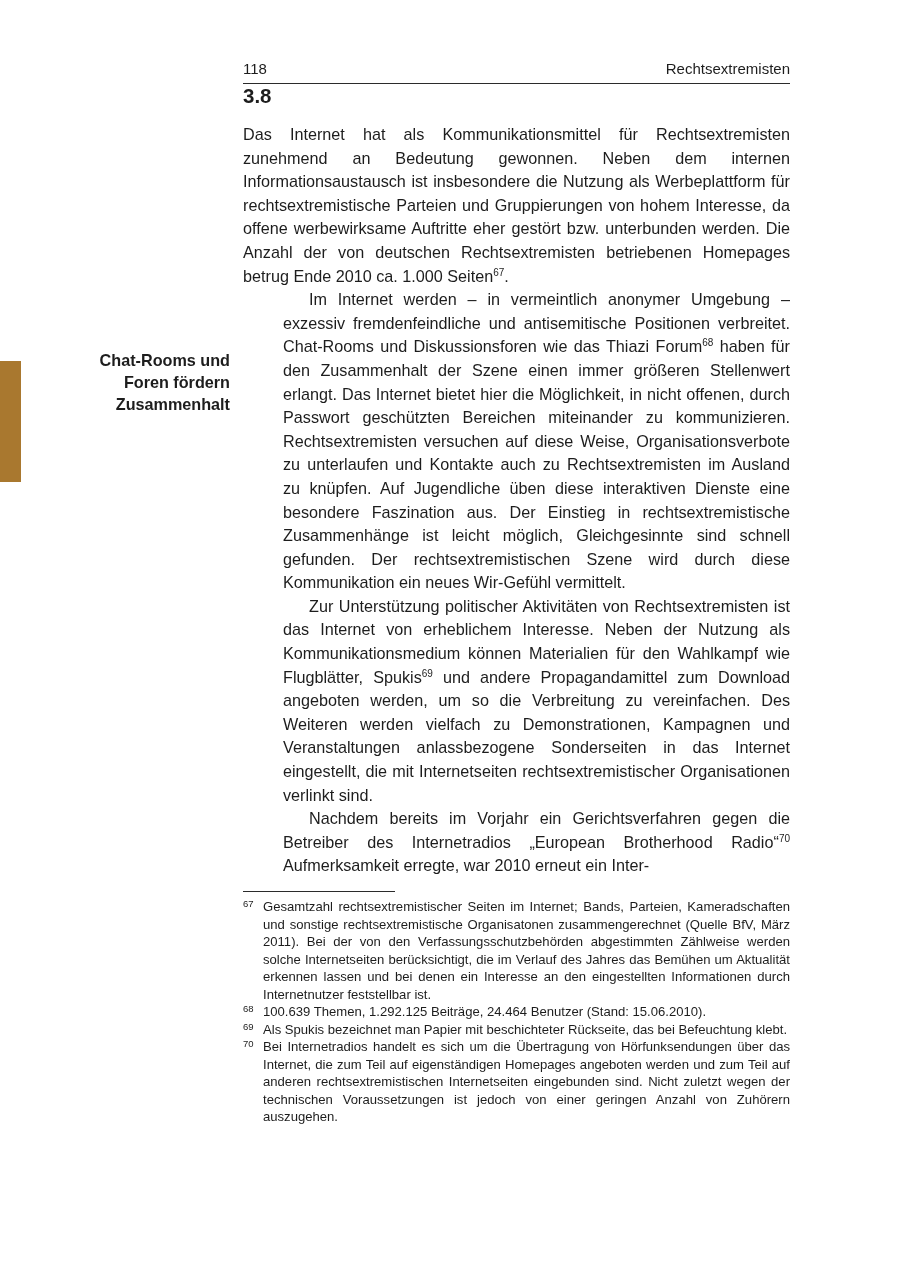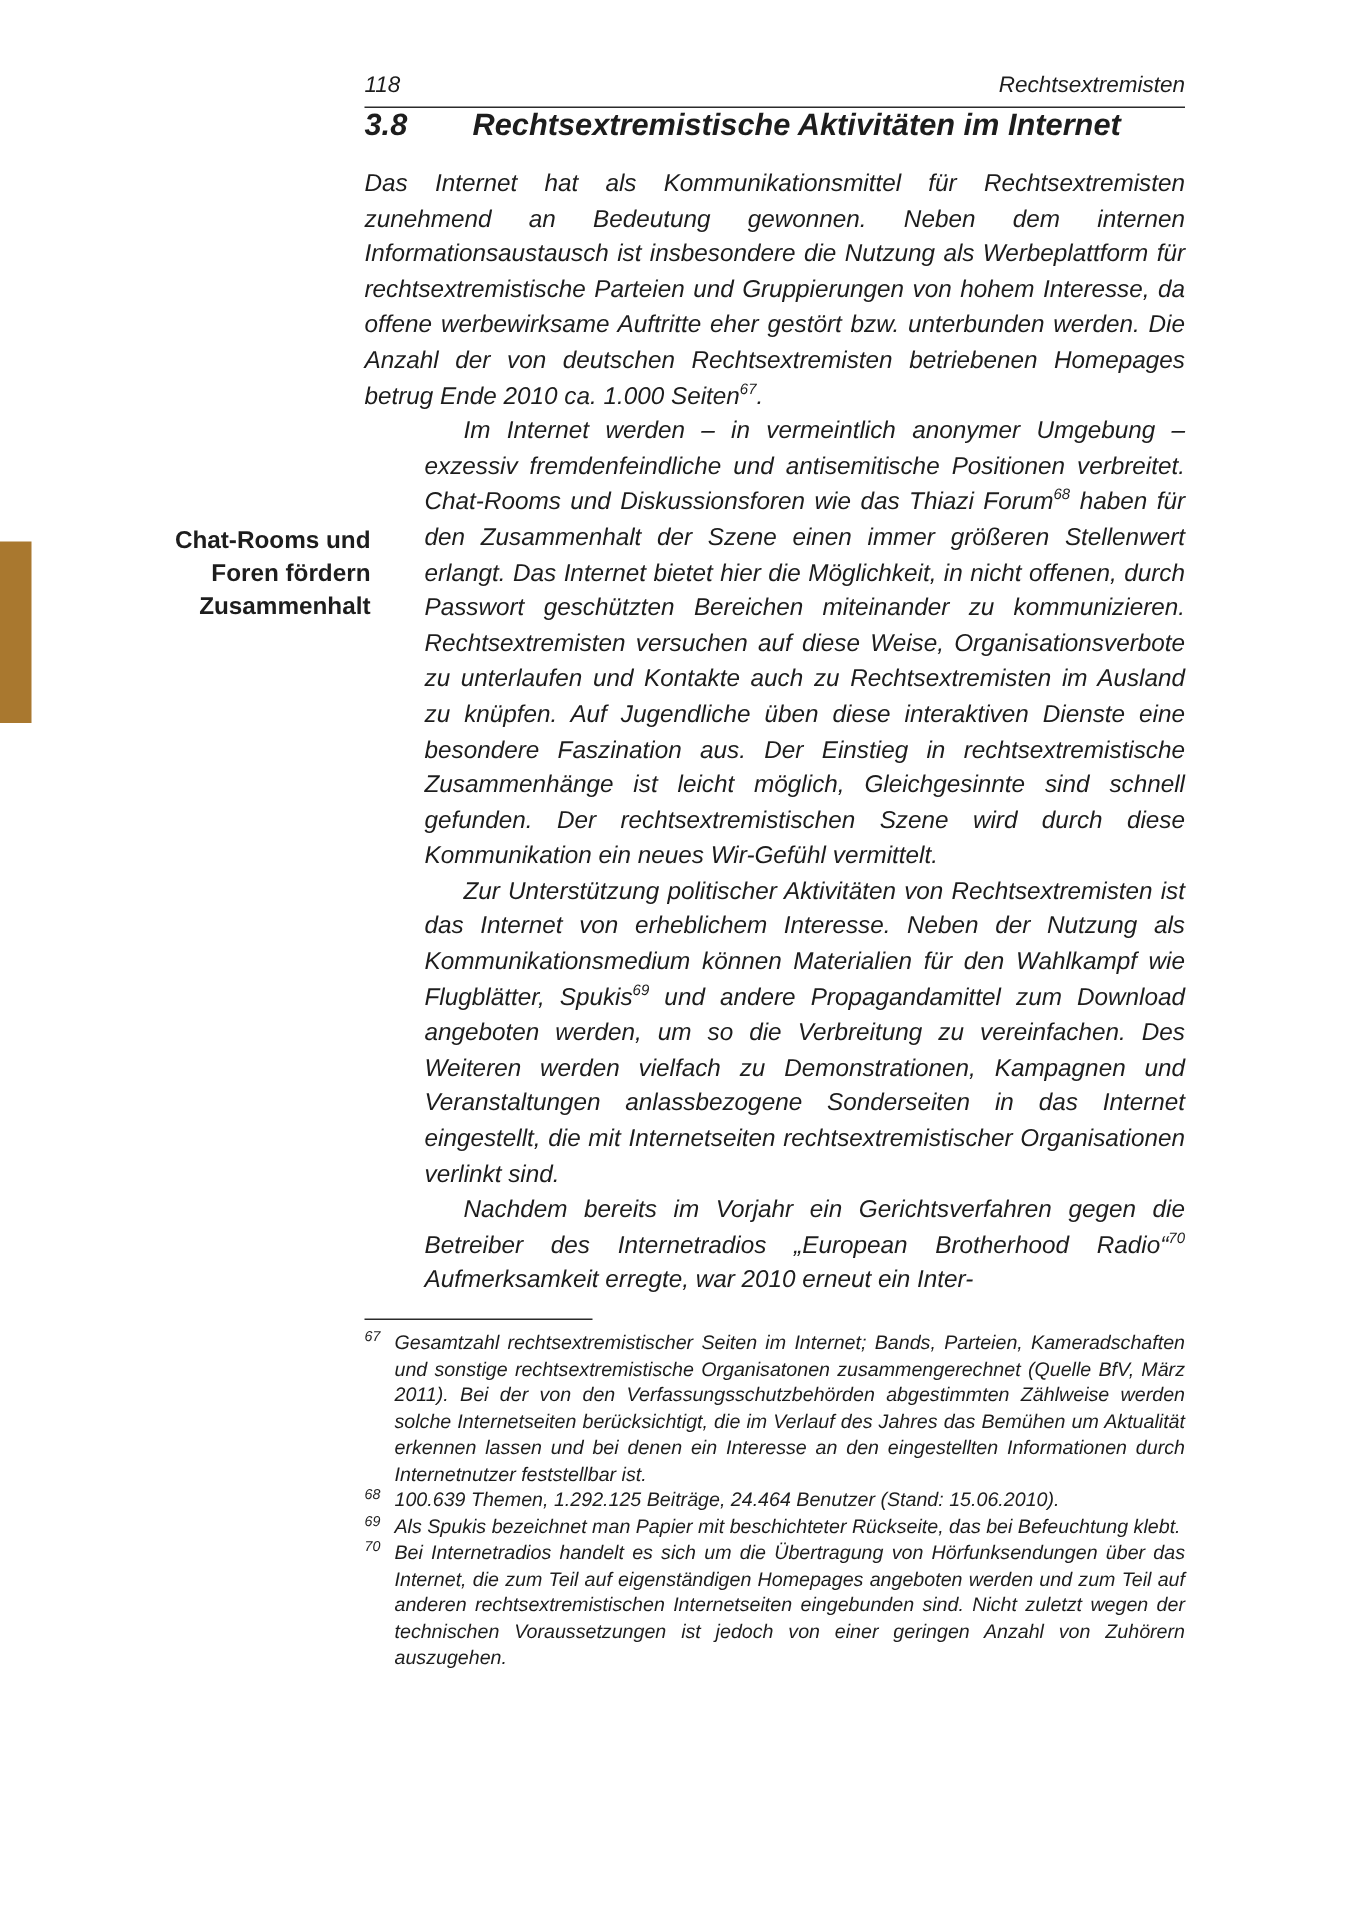--- a/index.html
+++ b/index.html
@@ -13,23 +13,22 @@
     overflow:hidden;
   }
   .edge-tab {
     position:absolute;
     left:0; top:361px;
     width:21px; height:121px;
     background:#a9782f;
   }
   .content {
     position:absolute;
-    left:243px; top:48px;
+    left:243px; top:60px;
     width:547px;
-    font-style:italic;
   }
   .header-row {
     display:flex;
     justify-content:space-between;
     align-items:flex-end;
     font-size:15px;
     padding-bottom:6px;
     border-bottom:1.6px solid #2b2b2b;
   }
   .heading {
@@ -49,21 +48,21 @@
     -webkit-hyphens:auto;
   }
   .body-text p + p { text-indent:26px;margin-left:40px; }
   .body-text sup {
     font-size:10px;
     line-height:0;
     vertical-align:super;
   }
   .margin-note {
     position:absolute;
-    left:97px; top:349px;
+    left:80px; top:349px;
     width:150px;
     text-align:right;
     font-weight:bold;
     font-size:16.2px;
     line-height:22px;
   }
   .footnotes {
     margin-top:13px;
     font-size:13.1px;
     line-height:17.5px;
@@ -104,21 +103,20 @@
 
   <div class="content">
 
     <div class="header-row">
       <span>118</span>
       <span>Rechtsextremisten</span>
     </div>
 
     <div class="heading">
       <span class="heading-number">3.8</span>
-      <span class="heading-title">Rechtsextremistische Aktivitäten im Internet</span>
     </div>
 
     <div class="body-text">
       <p><span>Das Internet hat als Kommunikationsmittel für Rechtsextremisten zunehmend an Bedeutung gewonnen. Neben dem internen Informationsaustausch ist insbesondere die Nutzung als Werbeplattform für rechtsextremistische Parteien und Gruppierungen von hohem Interesse, da offene werbewirksame Auftritte eher gestört bzw. unterbunden werden. Die Anzahl der von deutschen Rechtsextremisten betriebenen Homepages betrug Ende 2010 ca. 1.000 Seiten</span><sup>67</sup><span>.</span></p>
       <p><span>Im Internet werden – in vermeintlich anonymer Umgebung – exzessiv fremdenfeindliche und antisemitische Positionen verbreitet. Chat-Rooms und Diskussionsforen wie das Thiazi Forum</span><sup>68</sup><span> haben für den Zusammenhalt der Szene einen immer größeren Stellenwert erlangt. Das Internet bietet hier die Möglichkeit, in nicht offenen, durch Passwort geschützten Bereichen miteinander zu kommunizieren. Rechtsextremisten versuchen auf diese Weise, Organisationsverbote zu unterlaufen und Kontakte auch zu Rechtsextremisten im Ausland zu knüpfen. Auf Jugendliche üben diese interaktiven Dienste eine besondere Faszination aus. Der Einstieg in rechtsextremistische Zusammenhänge ist leicht möglich, Gleichgesinnte sind schnell gefunden. Der rechtsextremistischen Szene wird durch diese Kommunikation ein neues Wir-Gefühl vermittelt.</span></p>
       <p><span>Zur Unterstützung politischer Aktivitäten von Rechtsextremisten ist das Internet von erheblichem Interesse. Neben der Nutzung als Kommunikationsmedium können Materialien für den Wahlkampf wie Flugblätter, Spukis</span><sup>69</sup><span> und andere Propagandamittel zum Download angeboten werden, um so die Verbreitung zu vereinfachen. Des Weiteren werden vielfach zu Demonstrationen, Kampagnen und Veranstaltungen anlassbezogene Sonderseiten in das Internet eingestellt, die mit Internetseiten rechtsextremistischer Organisationen verlinkt sind.</span></p>
       <p><span>Nachdem bereits im Vorjahr ein Gerichtsverfahren gegen die Betreiber des Internetradios „European Brotherhood Radio“</span><sup>70</sup><span> Aufmerksamkeit erregte, war 2010 erneut ein Inter-</span></p>
     </div>
 
     <div class="footnotes">

